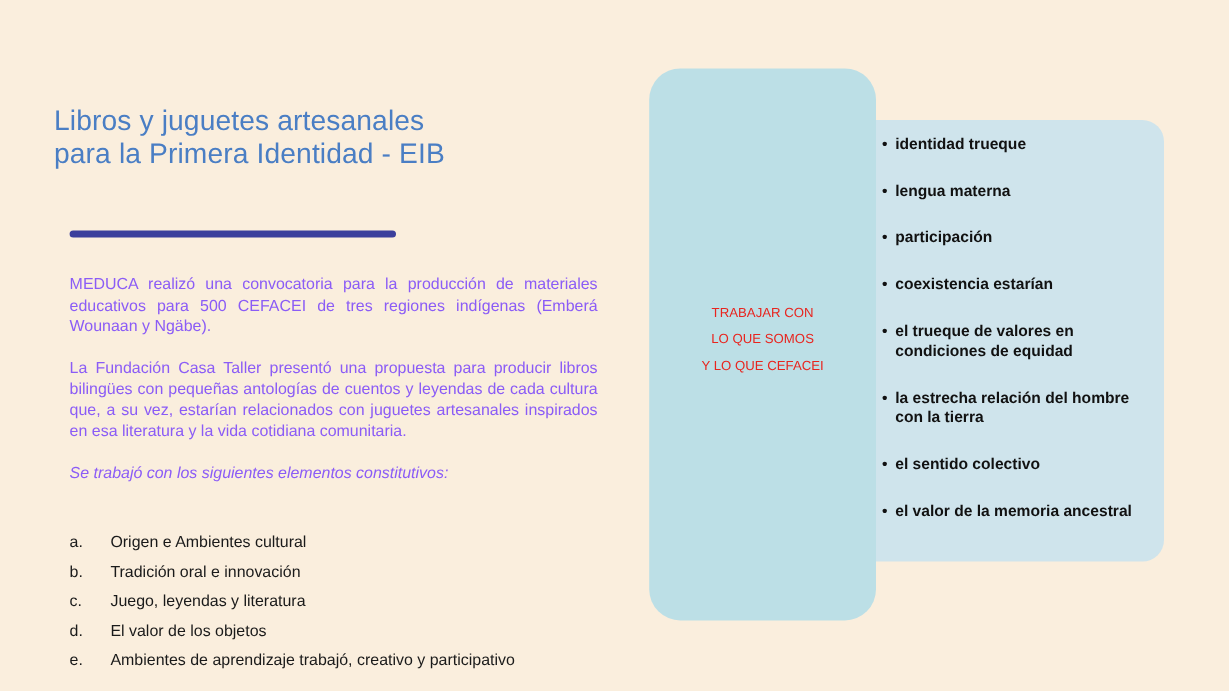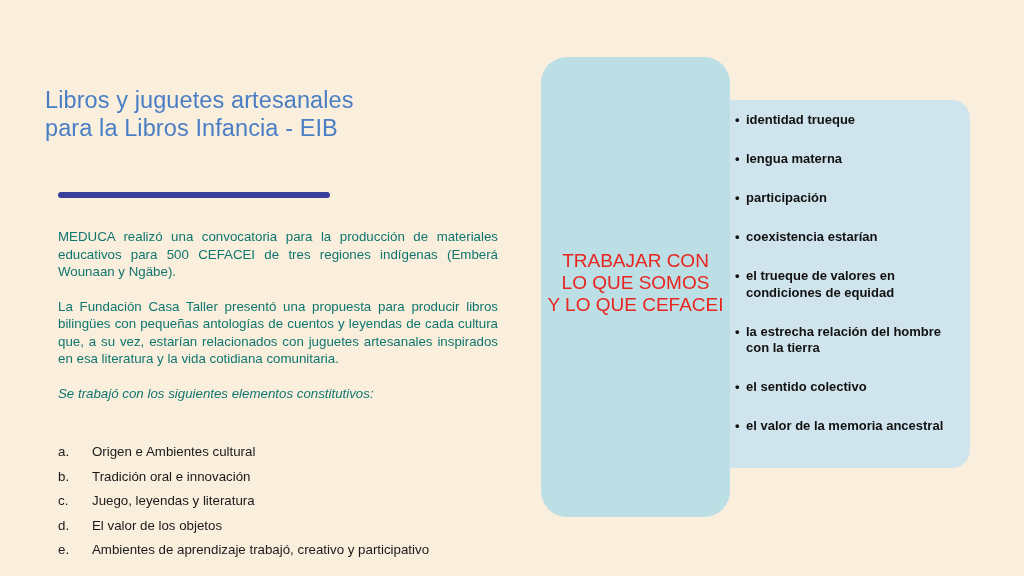--- a/index.html
+++ b/index.html
@@ -44,21 +44,21 @@
     background: #3b3f9c;
     border-radius: 3px;
   }
 
   
   .body-text {
     position: absolute;
     left: 58px;
     top: 228px;
     width: 440px;
-    color: #0f766e;
+    color: #8b5cf6;
     font-size: 13.3px;
     line-height: 17.5px;
   }
   .para {
     text-align: justify;
     margin: 0 0 17px 0;
   }
   .para.last { margin-bottom: 14px; font-style: italic; }
   .para.noj { text-align: left; }
 
@@ -101,21 +101,21 @@
     border-radius: 26px;
   }
 
   .center-label {
     position: absolute;
     left: 541px;
     top: 250px;
     width: 189px;
     text-align: center;
     color: #e8251f;
-    font-size: 19px;
+    font-size: 11px;
     line-height: 22px;
   }
   .center-label span { display: block; }
 
   .bullet-list {
     position: absolute;
     left: 735px;
     top: 112px;
     width: 230px;
     color: #111111;
@@ -134,21 +134,21 @@
   }
   .bullet-text { flex: 1; }
 </style>
 </head>
 <body>
 
 <div class="slide">
 
   <div class="title">
     <span class="title-line">Libros y juguetes artesanales</span>
-    <span class="title-line">para la Libros Infancia - EIB</span>
+    <span class="title-line">para la Primera Identidad - EIB</span>
   </div>
 
   <div class="rule"></div>
 
   <div class="body-text">
     <p class="para">MEDUCA realizó una convocatoria para la producción de materiales educativos para 500 CEFACEI de tres regiones indígenas (Emberá Wounaan y Ngäbe).</p>
     <p class="para">La Fundación Casa Taller presentó una propuesta para producir libros bilingües con pequeñas antologías de cuentos y leyendas de cada cultura que, a su vez, estarían relacionados con juguetes artesanales inspirados en esa literatura y la vida cotidiana comunitaria.</p>
     <p class="para last noj">Se trabajó con los siguientes elementos constitutivos:</p>
   </div>
 

